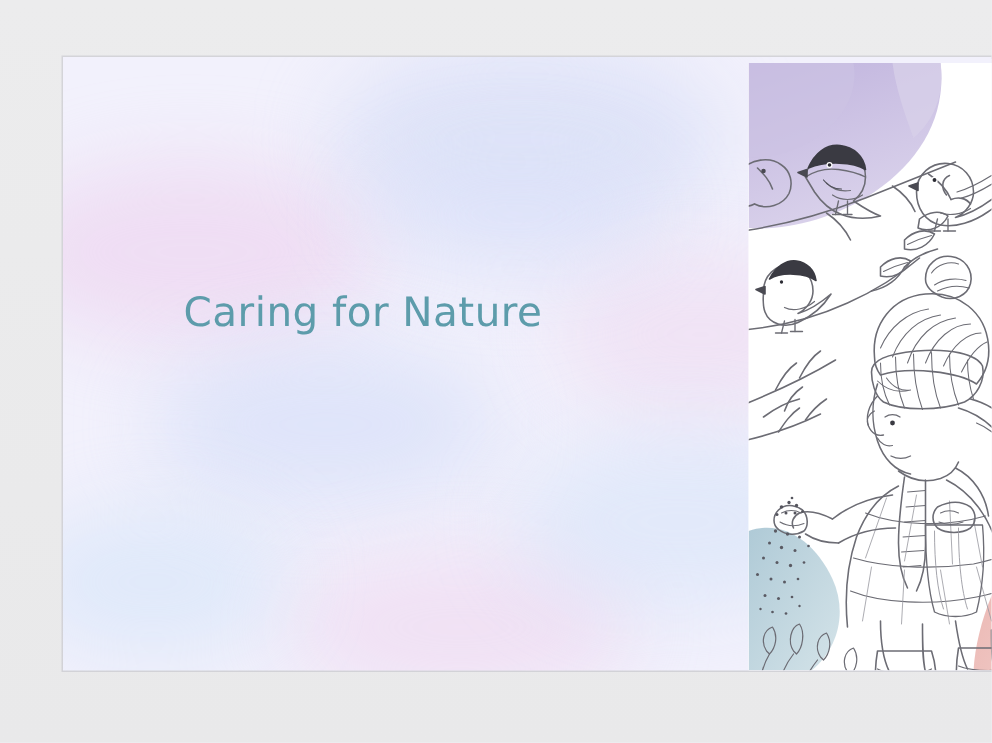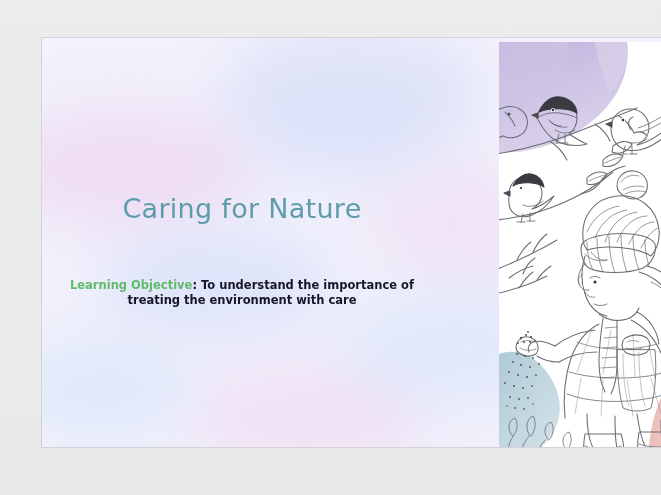--- a/index.html
+++ b/index.html
@@ -113,23 +113,20 @@
     <div class="wash wash-d"></div>
     <div class="wash wash-e"></div>
     <div class="wash wash-f"></div>
     <div class="wash wash-g"></div>
     <div class="wash wash-h"></div>
 
     <div id="text-block">
 
       <div id="slide-title">Caring for Nature</div>
 
-      <div id="objective">
-        <span id="objective-label">Learning Objective</span><span>: </span><span>To understand the importance of treating the environment with care</span>
-      </div>
 
     </div>
 
     <div id="illustration">
       <svg width="204" height="405" viewBox="0 0 204 405" xmlns="http://www.w3.org/2000/svg">
         <defs>
           <linearGradient id="lav" x1="0" y1="0" x2="0.4" y2="1">
             <stop offset="0%" stop-color="#bdb0dc"></stop>
             <stop offset="100%" stop-color="#d8d0ea"></stop>
           </linearGradient>

